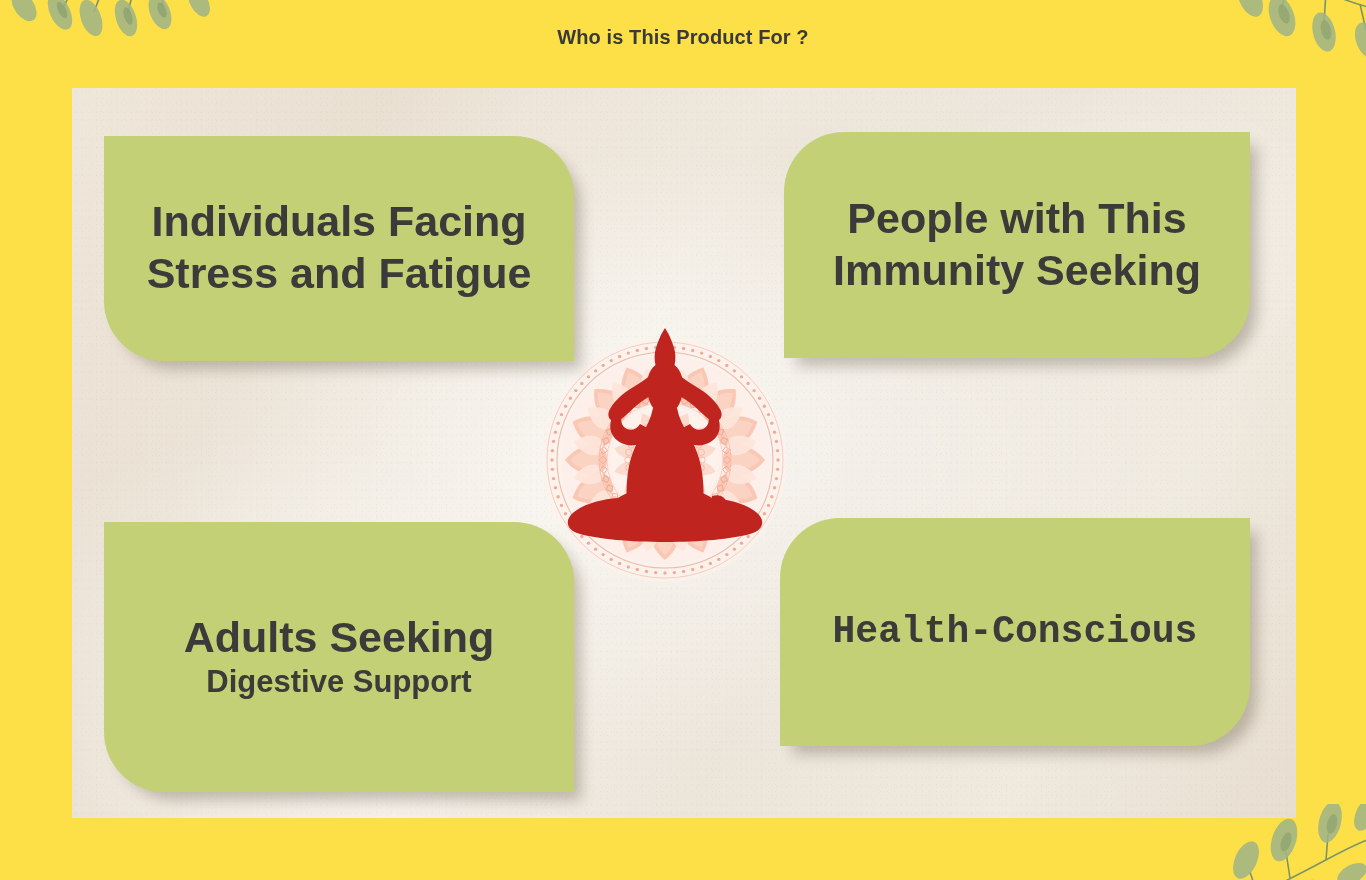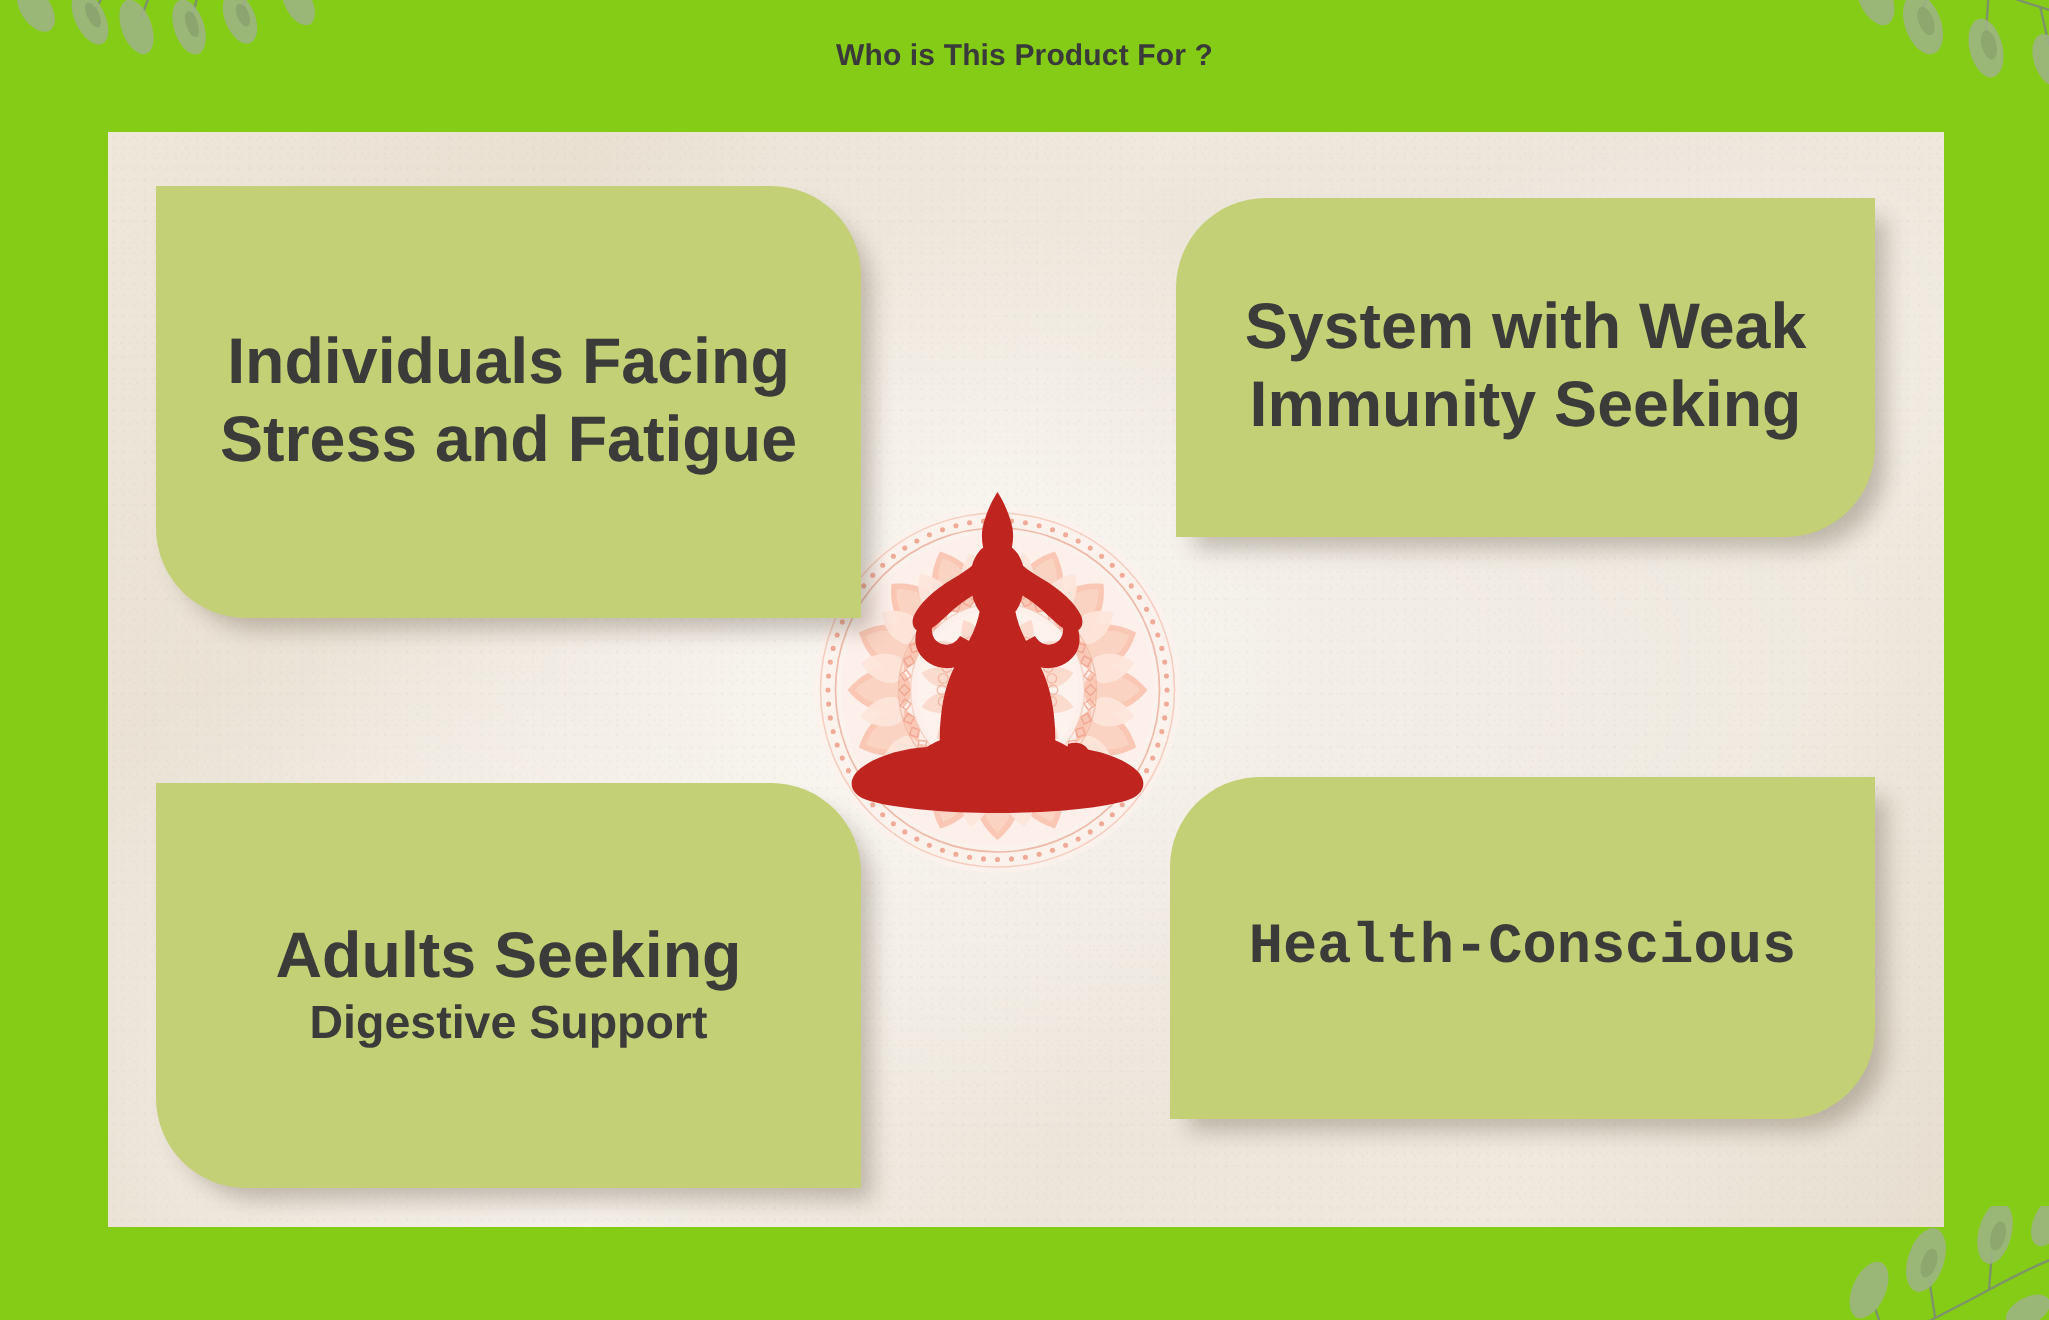--- a/index.html
+++ b/index.html
@@ -7,21 +7,21 @@
   html, body {
     width:1366px; height:880px;
     background:#ffffff;
     font-family:"Liberation Sans", sans-serif;
     overflow:hidden;
   }
 
   #stage {
     position:relative;
     width:1366px; height:880px;
-    background:#84cc16;
+    background:#fde047;
   }
 
   
   .leaves { position:absolute; pointer-events:none; }
   .leaves.tl { left:-10px;  top:-46px;  width:250px; height:120px; }
   .leaves.tr { right:-18px; top:-52px;  width:150px; height:120px; }
   .leaves.br { right:-14px; bottom:-34px; width:150px; height:110px; }
 
   
   #page-title {
@@ -74,21 +74,21 @@
     display:flex; flex-direction:column;
     align-items:center; justify-content:center;
     z-index:3;
     box-shadow: 10px 11px 14px -3px rgba(92,80,62,.33);
   }
   .card .t1 { font-weight:bold; color:#3b3b39; white-space:nowrap; }
   .card .t2 { font-weight:bold; color:#3b3b39; white-space:nowrap;text-align:center; }
 
   
   #card-stress-fatigue {
-    left:104px; top:124px; width:470px; height:288px;
+    left:104px; top:136px; width:470px; height:225px;
     border-radius: 0 60px 0 60px;
   }
   #card-stress-fatigue .t1 { font-size:43px; line-height:1.18; }
   #card-stress-fatigue .t2 { font-size:43px; line-height:1.24; }
 
   
   #card-weak-immunity {
     left:784px; top:132px; width:466px; height:226px;
     border-radius: 60px 0 60px 0;
   }
@@ -681,21 +681,21 @@
       </g>
     </svg>
   </div>
 
   <div class="card" id="card-stress-fatigue">
     <div class="t1">Individuals Facing</div>
     <div class="t2">Stress and Fatigue</div>
   </div>
 
   <div class="card" id="card-weak-immunity">
-    <div class="t1">System with Weak</div>
+    <div class="t1">People with This</div>
     <div class="t2">Immunity Seeking</div>
   </div>
 
   <div class="card" id="card-digestive-support">
     <div class="t1">Adults Seeking</div>
     <div class="t2">Digestive Support</div>
   </div>
 
   <div class="card" id="card-health-conscious">
     <div class="t1">Health-Conscious</div>

